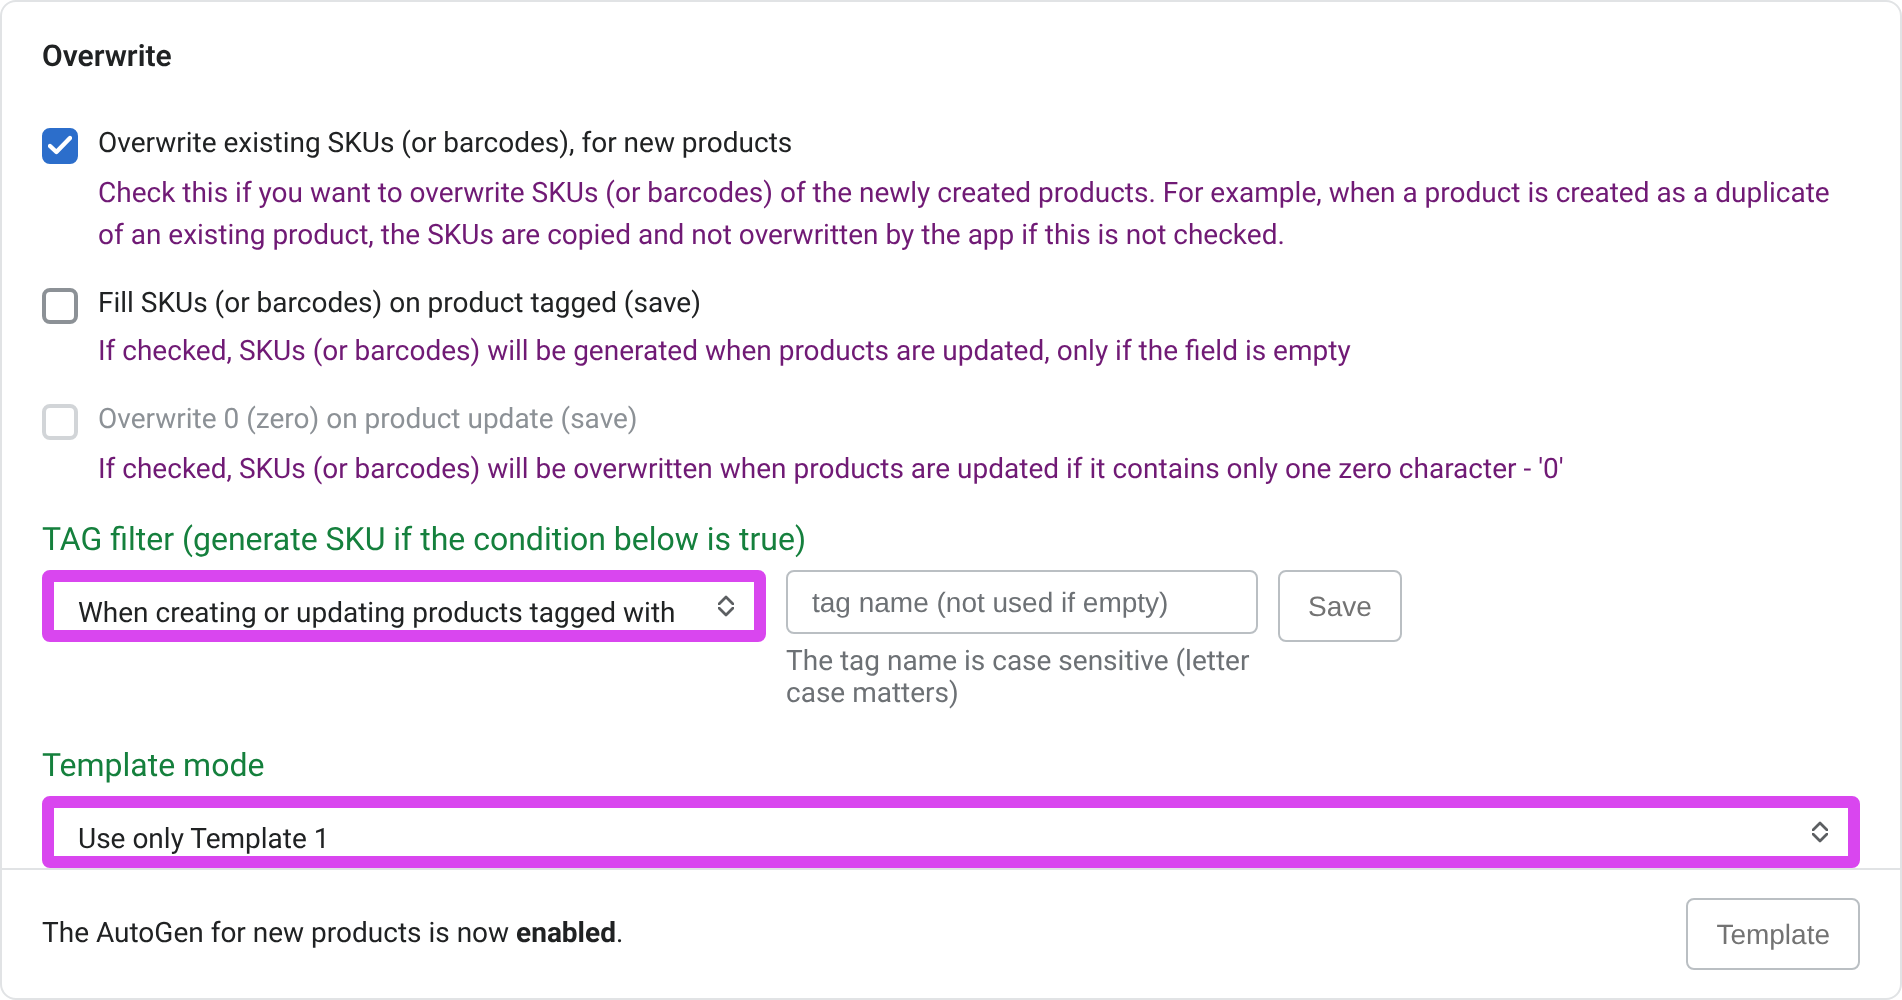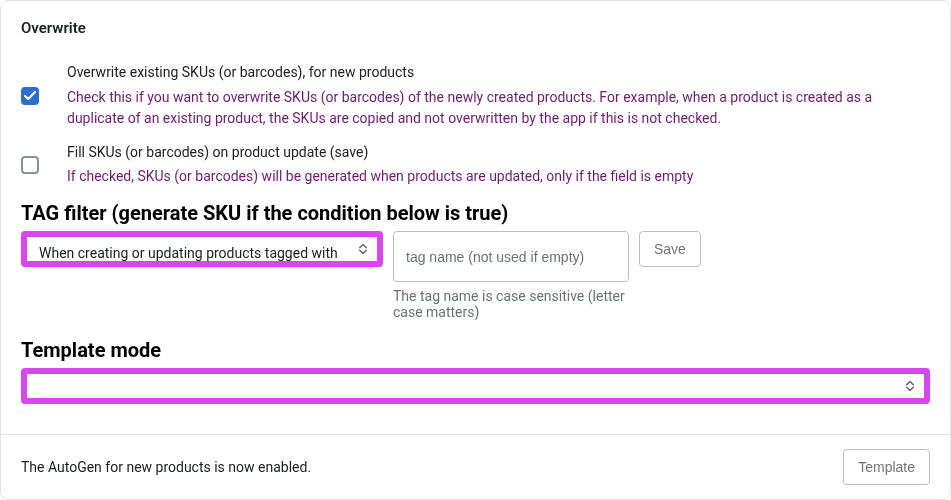--- a/index.html
+++ b/index.html
@@ -14,41 +14,41 @@
     width: 951px;
     min-height: 500px;
     border: 1px solid #e1e3e5;
     border-radius: 8px;
     background: #fff;
     display: flex;
     flex-direction: column;
   }
   .card-body { padding: 18px 20px 0 20px; flex-grow: 1; }
   .title { font-size: 15px; font-weight: 600; margin-bottom: 26px; }
-  .option { display: flex; align-items: center; margin-bottom: 14px; gap: 18px; }
+  .option { display: flex; align-items: flex-start; margin-bottom: 14px; }
   .cb {
     flex: 0 0 auto;
     width: 18px; height: 18px;
     border-radius: 4px;
     border: 2px solid #8c9196;
     margin-right: 10px;
     display: flex; align-items: center; justify-content: center;
     cursor: pointer;
     background: #fff;
     margin-top: 1px;
   }
   .cb.checked { background: #2c6ecb; border-color: #2c6ecb; }
   .cb.disabled { border-color: #d2d5d8; cursor: default; }
   .cb svg { width: 12px; height: 12px; display: none; }
   .cb.checked svg { display: block; }
   .opt-body { flex: 1; }
   .opt-label { font-size: 14px; color: #202223; line-height: 1.4; }
   .opt-label.disabled { color: #8c9196; }
   .opt-desc { margin-top: 4px; font-size: 14px; color: #701a75; line-height: 1.5; }
-  .field-label { font-size: 20px; color: #000000; margin-top: 4px; margin-bottom: 6px; font-weight: bold; }
+  .field-label { font-size: 16px; color: #15803d; margin-top: 4px; margin-bottom: 6px; }
   .row { display: flex; align-items: flex-start; gap: 10px; }
   .select {
     position: relative;
     border: 6px solid #d946ef;
     border-radius: 4px;
     padding: 8px 32px 8px 12px;
     background: #fff;
     font-size: 14px;
     color: #202223;
     cursor: pointer;
@@ -60,21 +60,21 @@
     position: absolute; right: 10px; top: 50%; transform: translateY(-50%);
     display: flex; flex-direction: column; gap: 1px;
   }
   .select .chev svg { width: 8px; height: 5px; display: block; }
   .col-tag { flex: 0 0 236px; display: flex; flex-direction: column; }
   .text-input {
     border: 1px solid #babfc3;
     border-radius: 4px;
     padding: 8px 12px;
     font-size: 14px;
-    height: 51px;
+    height: 32px;
     width: 100%;
     color: #202223;
   }
   .text-input::placeholder { color: #6d7175; }
   .btn {
     border: 1px solid #babfc3;
     border-radius: 4px;
     padding: 0 14px;
     height: 36px;
     background: #fff;
@@ -86,21 +86,21 @@
   .hint { font-size: 14px; color: #6d7175; margin-top: 6px; }
   .section { margin-top: 18px; }
   .footer {
     border-top: 1px solid #e1e3e5;
     padding: 14px 20px;
     display: flex;
     align-items: center;
     justify-content: space-between;
   }
   .status { font-size: 14px; color: #202223; }
-  .status .strong { font-weight: 400; }
+  .status .strong { font-weight: 700; }
   .select.tagmode { width: 362px; }
 </style>
 </head>
 <body>
 
 <div class="card">
   <div class="card-body">
 
     <div class="title">Overwrite</div>
 
@@ -114,25 +114,34 @@
         <div class="opt-label">Overwrite existing SKUs (or barcodes), for new products</div>
         <div class="opt-desc">Check this if you want to overwrite SKUs (or barcodes) of the newly created products. For example, when a product is created as a duplicate of an existing product, the SKUs are copied and not overwritten by the app if this is not checked.</div>
       </div>
     </div>
 
     <div class="option">
       <div class="cb">
         
       </div>
       <div class="opt-body">
-        <div class="opt-label">Fill SKUs (or barcodes) on product update (save)</div>
+        <div class="opt-label">Fill SKUs (or barcodes) on product tagged (save)</div>
         <div class="opt-desc">If checked, SKUs (or barcodes) will be generated when products are updated, only if the field is empty</div>
       </div>
     </div>
 
+    <div class="option">
+      <div class="cb disabled">
+        
+      </div>
+      <div class="opt-body">
+        <div class="opt-label disabled">Overwrite 0 (zero) on product update (save)</div>
+        <div class="opt-desc">If checked, SKUs (or barcodes) will be overwritten when products are updated if it contains only one zero character - '0'</div>
+      </div>
+    </div>
 
     <div class="field-label">TAG filter (generate SKU if the condition below is true)</div>
     <div class="row">
       <div class="select tagmode">
         <span>When creating or updating products tagged with</span>
         <span class="chev">
           <svg viewBox="0 0 8 5">
               <path d="M0.5 4.5 L4 1 L7.5 4.5" stroke="#5c5f62" stroke-width="1.4" fill="none" stroke-linecap="round" stroke-linejoin="round"></path>
             </svg>
           <svg viewBox="0 0 8 5">
@@ -143,20 +152,21 @@
       <div class="col-tag">
         <input class="text-input" type="text" placeholder="tag name (not used if empty)" style="">
         <div class="hint">The tag name is case sensitive (letter case matters)</div>
       </div>
       <button class="btn">Save</button>
     </div>
 
     <div class="section">
       <div class="field-label">Template mode</div>
       <div class="select full">
+        <span>Use only Template 1</span>
         <span class="chev">
           <svg viewBox="0 0 8 5">
               <path d="M0.5 4.5 L4 1 L7.5 4.5" stroke="#5c5f62" stroke-width="1.4" fill="none" stroke-linecap="round" stroke-linejoin="round"></path>
             </svg>
           <svg viewBox="0 0 8 5">
               <path d="M0.5 0.5 L4 4 L7.5 0.5" stroke="#5c5f62" stroke-width="1.4" fill="none" stroke-linecap="round" stroke-linejoin="round"></path>
             </svg>
         </span>
       </div>
     </div>

